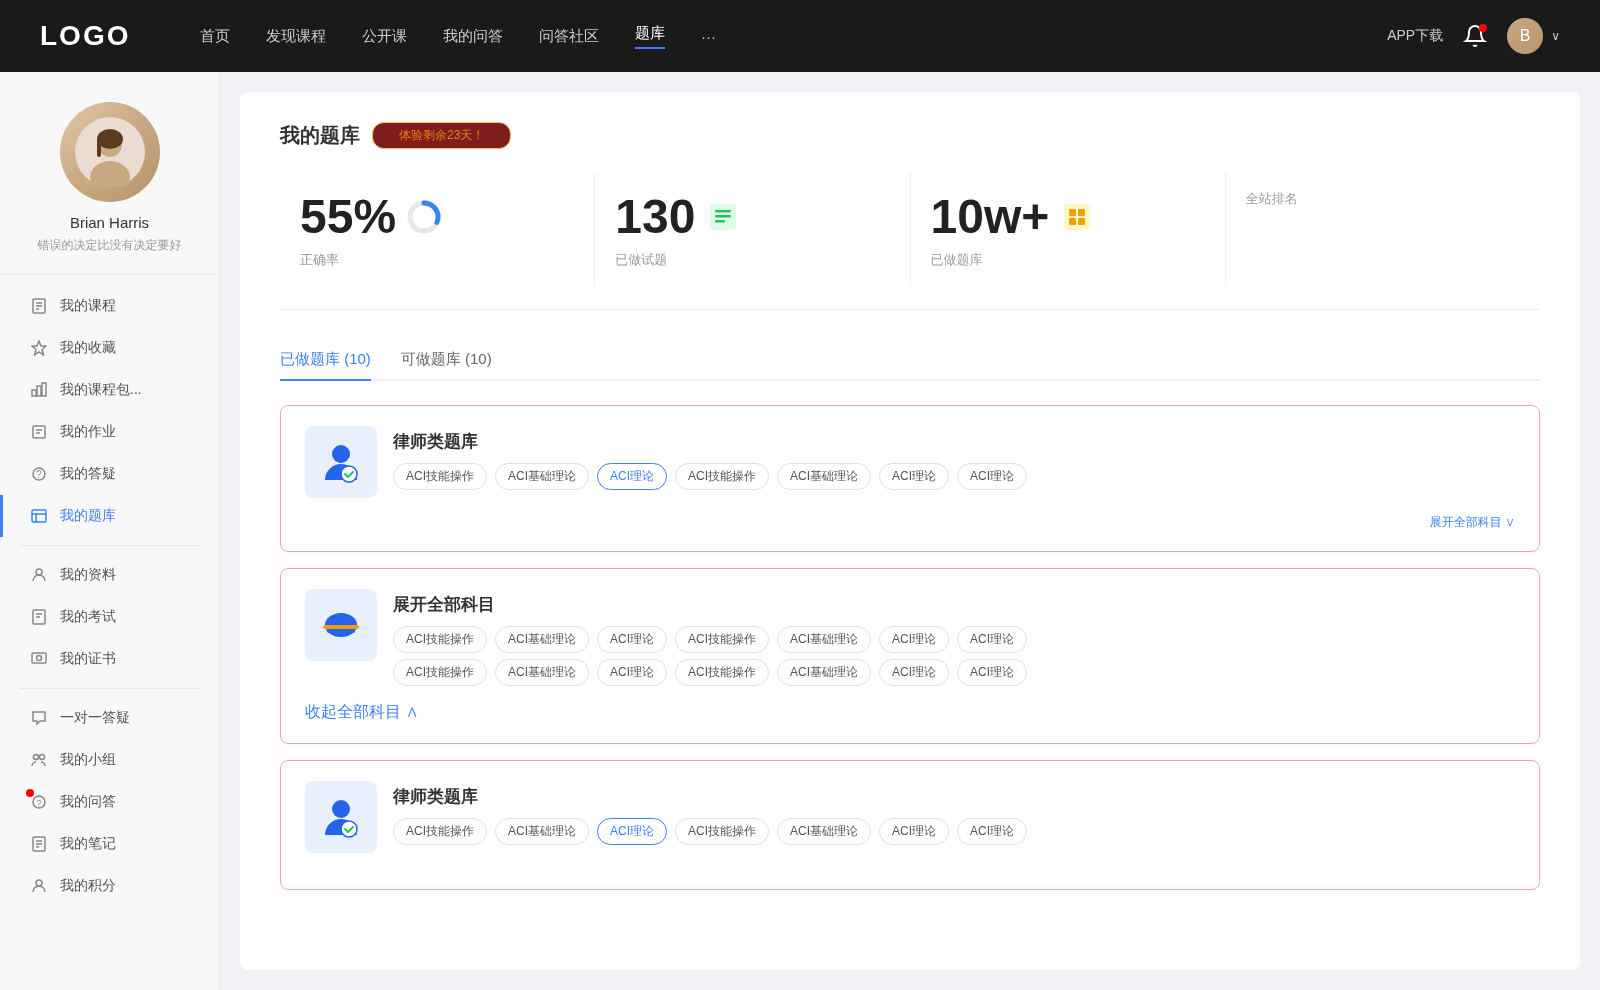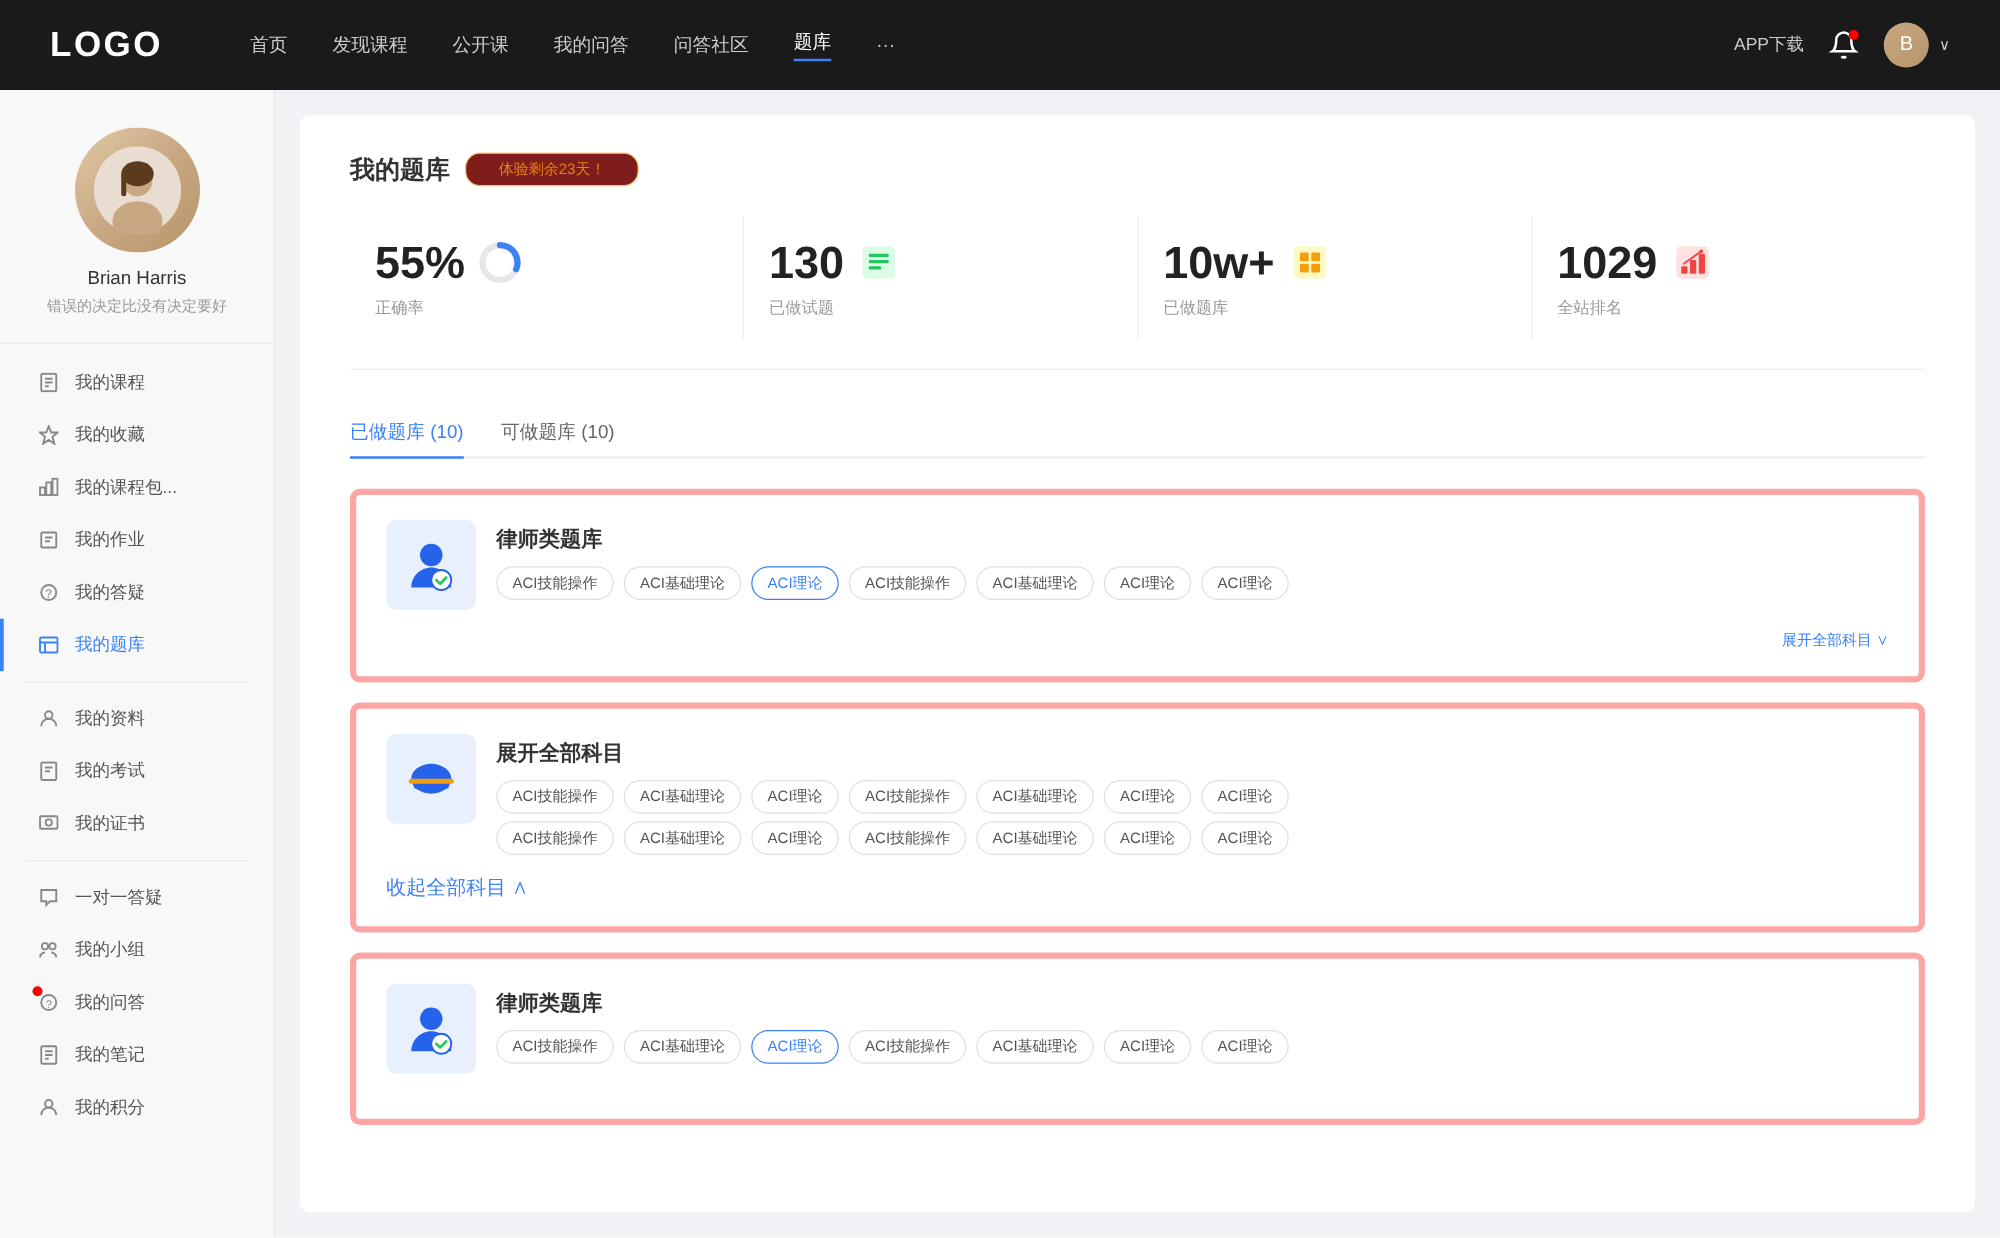--- a/index.html
+++ b/index.html
@@ -215,21 +215,21 @@
       border-right: 1px solid #eee;
     }
     .stat-item:last-child { border-right: none; }
     .stat-value-row {
       display: flex;
       align-items: center;
       gap: 10px;
       margin-bottom: 6px;
     }
     .stat-value {
-      font-size: 36px;
+      font-size: 48px;
       font-weight: 700;
       color: #222;
     }
     .stat-icon {
       width: 36px; height: 36px;
       border-radius: 50%;
       display: flex;
       align-items: center;
       justify-content: center;
       font-size: 18px;
@@ -260,21 +260,21 @@
     }
     .tab.active {
       color: #3b82f6;
       border-bottom: 2px solid #3b82f6;
       font-weight: 500;
       text-align: right;
     }
 
     
     .qbank-card {
-      border: 5px solid #fca5a5;
+      border: 1px solid #fca5a5;
       border-radius: 8px;
       padding: 20px 24px;
       margin-bottom: 16px;
     }
     .qbank-header {
       display: flex;
       align-items: flex-start;
       gap: 16px;
       margin-bottom: 16px;
     }
@@ -568,33 +568,20 @@
               <rect x="16" y="7" width="7" height="7" rx="1" fill="#f59e0b"></rect>
               <rect x="7" y="16" width="7" height="7" rx="1" fill="#f59e0b"></rect>
               <rect x="16" y="16" width="7" height="7" rx="1" fill="#f59e0b"></rect>
             </svg>
           </span>
         </div>
         <span class="stat-label">已做题库</span>
       </div>
 
       <div class="stat-item">
-        <div class="stat-value-row">
-          <span class="stat-value">1029</span>
-          <span class="stat-icon icon-red">
-            <svg width="30" height="30" viewBox="0 0 30 30" fill="none">
-              <rect x="2" y="2" width="26" height="26" rx="4" fill="#fee2e2"></rect>
-              <rect x="6" y="18" width="5" height="6" rx="1" fill="#ef4444"></rect>
-              <rect x="13" y="13" width="5" height="11" rx="1" fill="#ef4444"></rect>
-              <rect x="20" y="8" width="5" height="16" rx="1" fill="#ef4444"></rect>
-              <path d="M8 16 L15 11 L22 6" stroke="#ef4444" stroke-width="1.5" stroke-linecap="round"></path>
-              <circle cx="22" cy="6" r="1.5" fill="#ef4444"></circle>
-            </svg>
-          </span>
-        </div>
         <span class="stat-label">全站排名</span>
       </div>
     </div>
 
     <div class="tabs">
       <div class="tab active">已做题库 (10)</div>
       <div class="tab">可做题库 (10)</div>
     </div>
 
     <div class="qbank-card">

